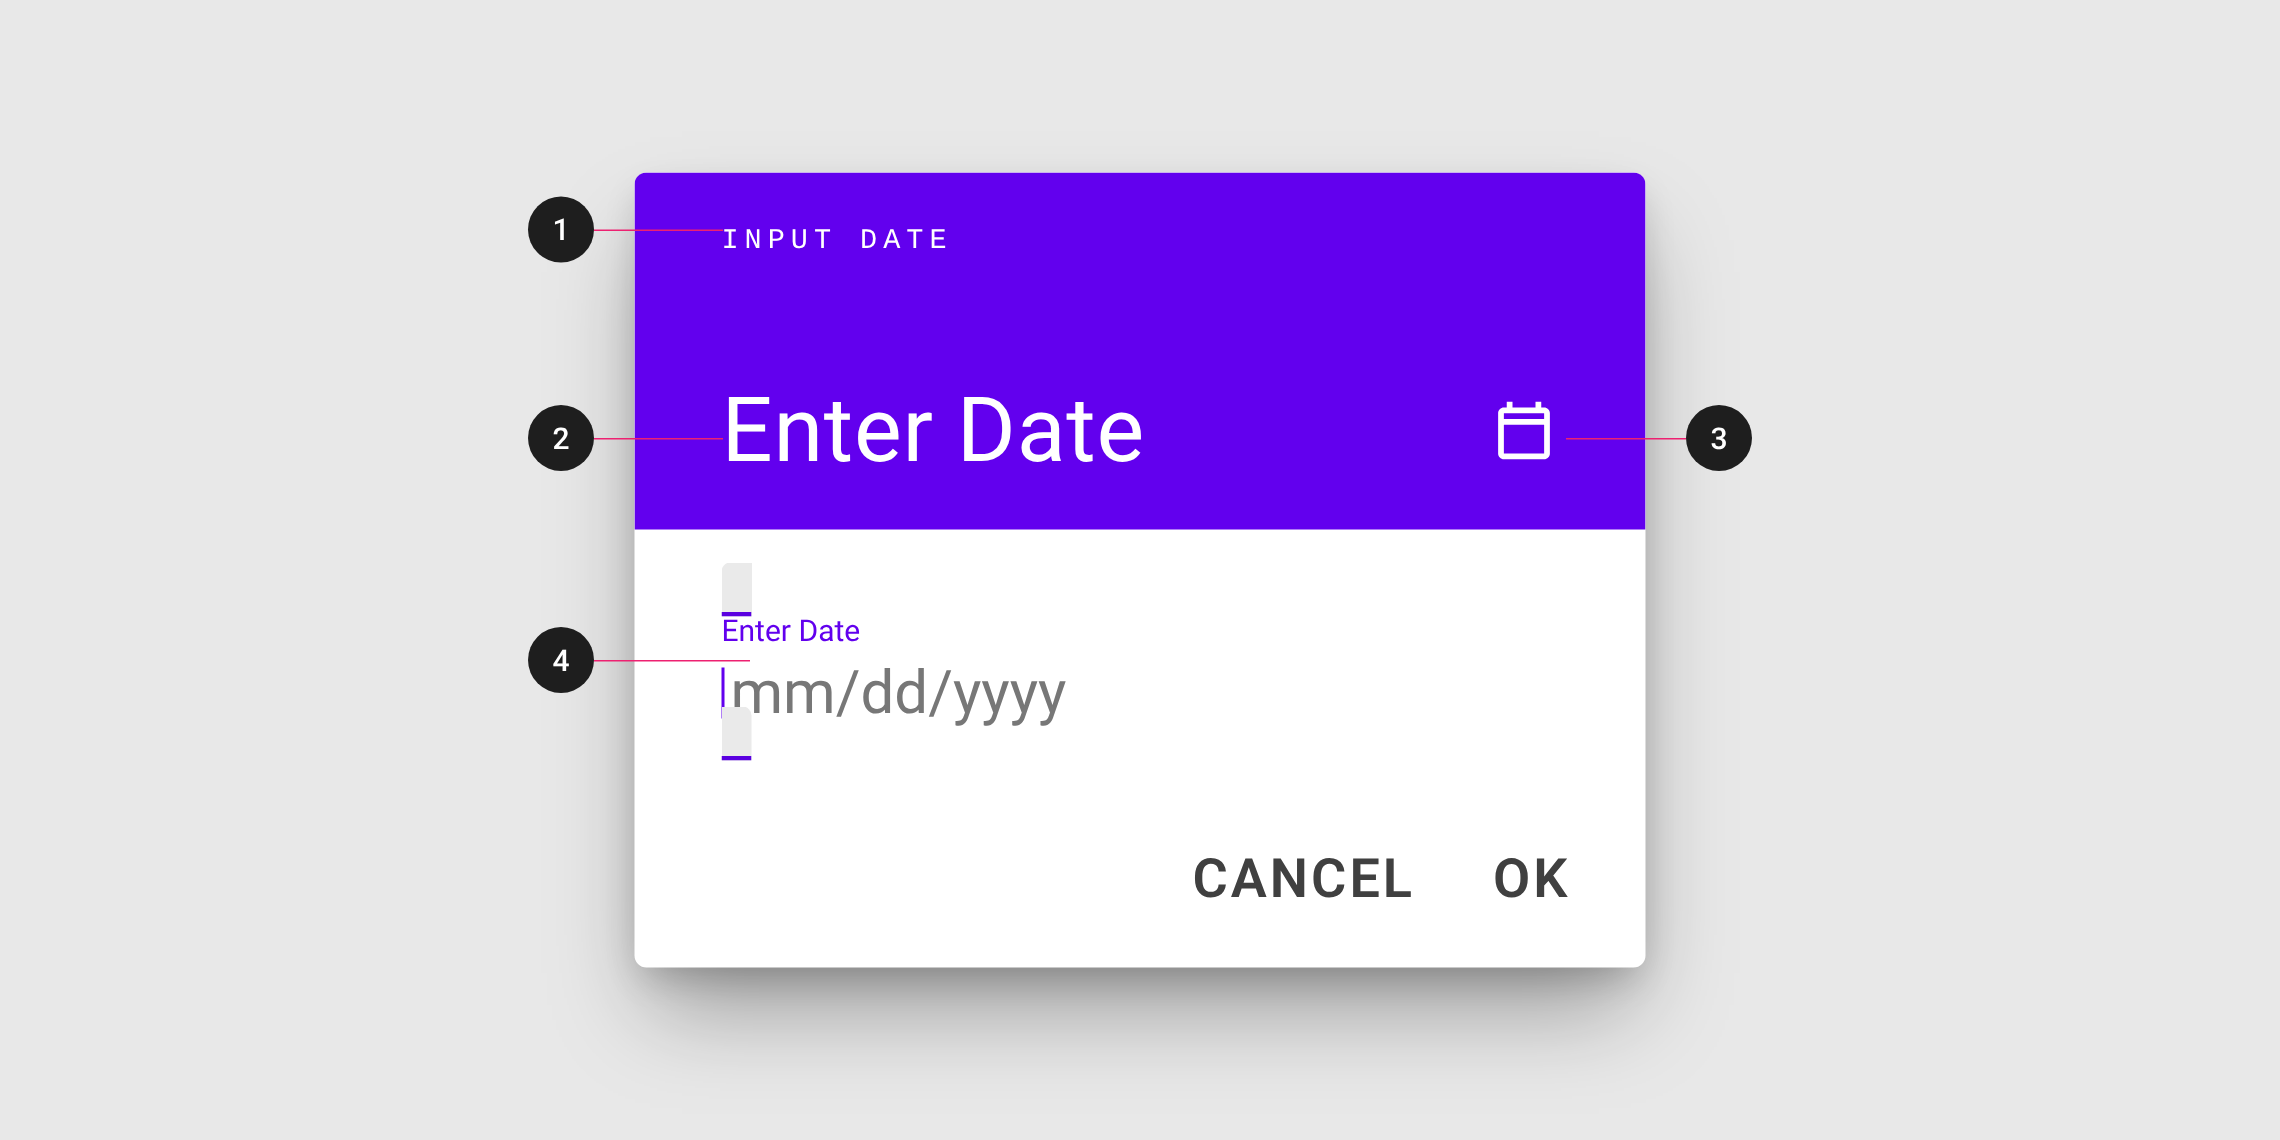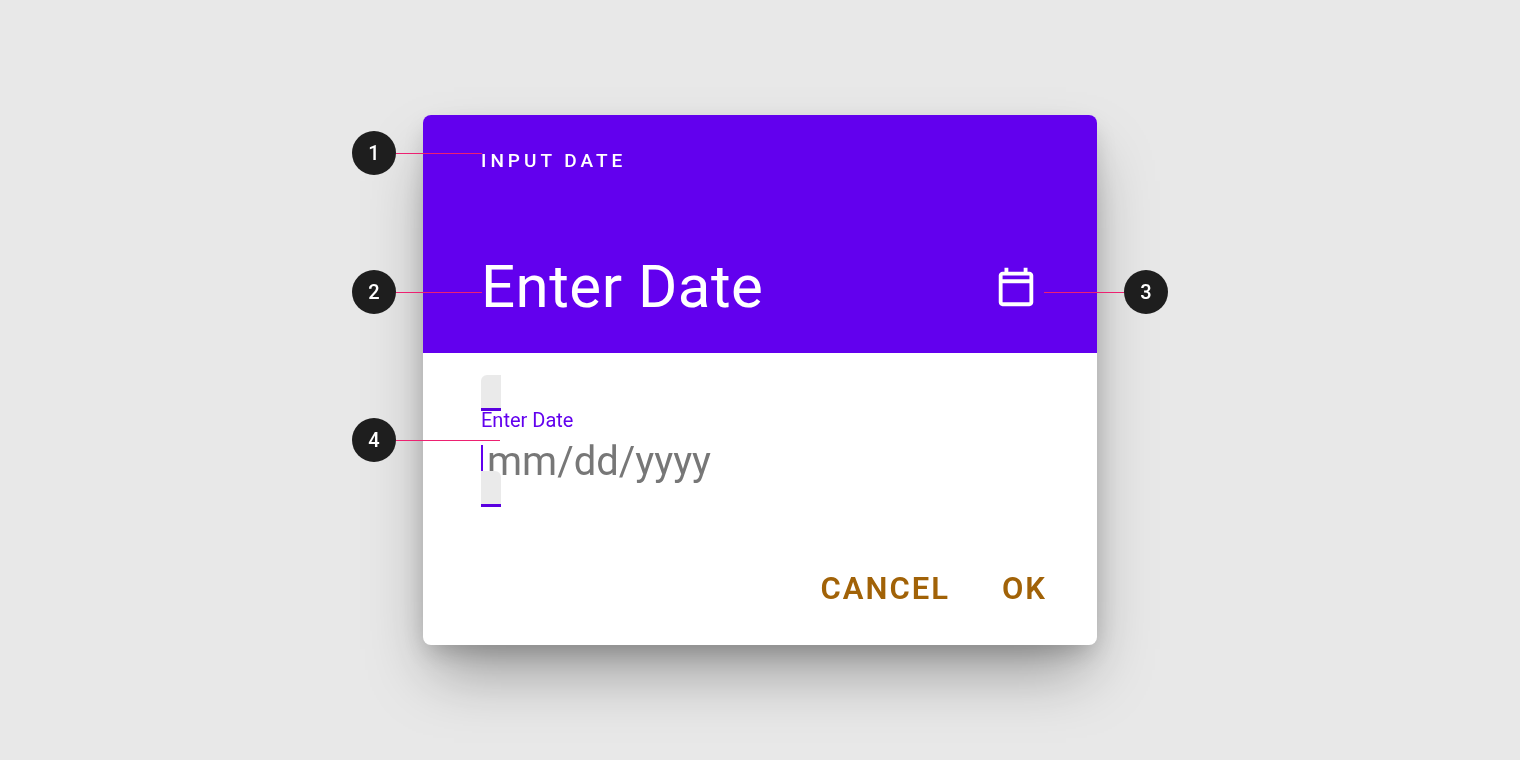--- a/index.html
+++ b/index.html
@@ -32,20 +32,21 @@
     width: 100%;
     padding: 34px 58px 0 58px;
     position: relative;
   }
   .overline {
     font-size: 19px;
     font-weight: 500;
     letter-spacing: 4px;
     text-transform: uppercase;
     color: #ffffff;
+    font-family: Liberation Mono, monospace;
   }
   .title-row {
     position: absolute;
     left: 58px;
     right: 58px;
     bottom: 36px;
     display: flex;
     align-items: center;
     justify-content: space-between;
   }
@@ -117,22 +118,22 @@
     position: absolute;
     right: 50px;
     bottom: 38px;
     display: flex;
     gap: 52px;
     align-items: center;
   }
   .flat-btn {
     background: transparent;
     border: none;
-    color: #a16207;
-    font-size: 31px;
+    color: #404040;
+    font-size: 36px;
     font-weight: 600;
     letter-spacing: 2px;
     cursor: pointer;
     font-family: inherit;
     text-transform: uppercase;
     margin-top: 14px;
   }
 
   
   .badge {

